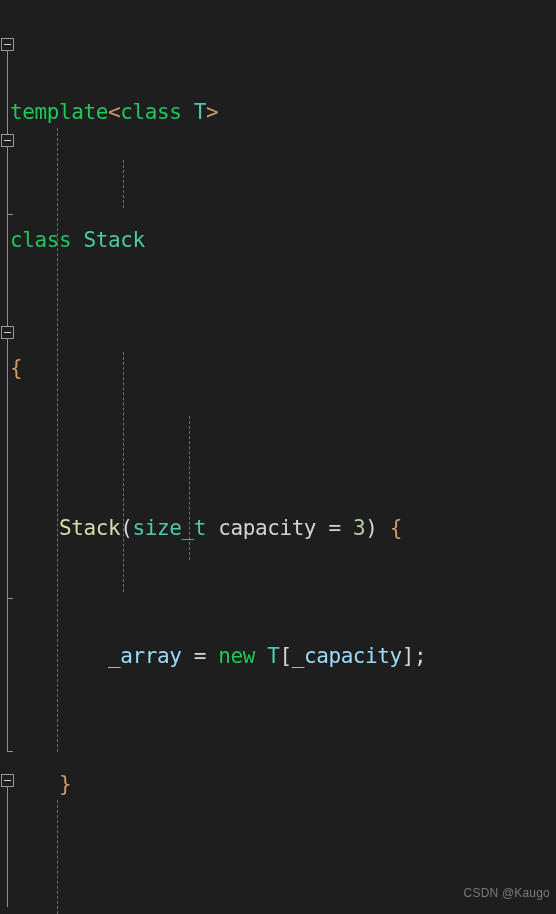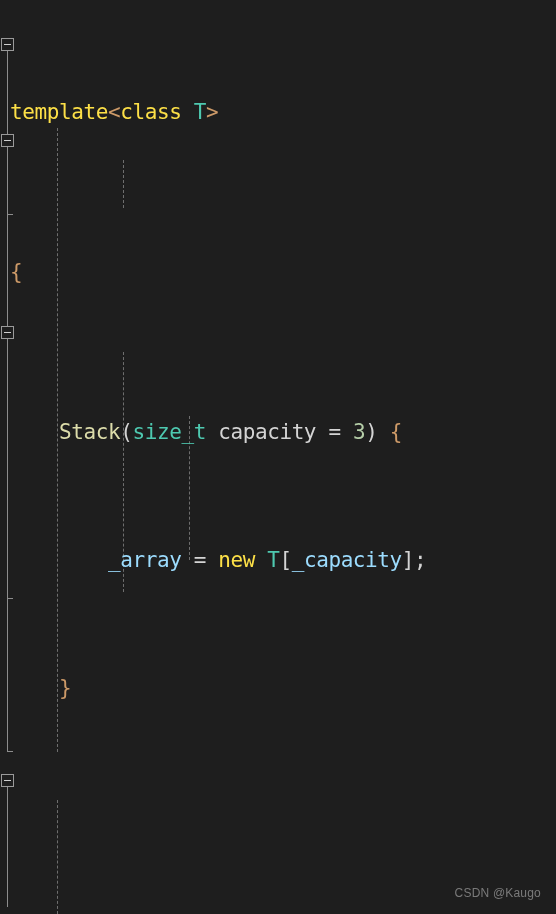--- a/index.html
+++ b/index.html
@@ -81,36 +81,36 @@
     letter-spacing: -0.4px;
   }
   .line {
     height: 32px;
     position: relative;
     padding-left: 10px;
     box-sizing: border-box;
   }
 
   
-  .kw   { color: #fde047; text-align: center; }              
+  .kw   { color: #22c55e; text-align: center; }              
   .typ  { color: #4ec9b0; }              
   .cls  { color: #4ec9a0; }              
   .fn   { color: #dcdcaa; }              
   .var  { color: #9cdcfe; text-align: center; }              
   .pln  { color: #d4d4d4; }              
   .num  { color: #b5cea8; }              
   .op   { color: #d4d4d4; }              
   .br   { color: #d4d4d4; }              
   .cbr  { color: #cd9a68; }              
   .abr  { color: #cd9a68; }
 
   
   #watermark {
     position: absolute;
-    right: 15px;
+    right: 6px;
     bottom: 14px;
     color: #8a8a8a;
     font-family: "Liberation Sans", sans-serif;
     font-size: 12px;
     letter-spacing: 0.2px;
     opacity: 0.85;
   }
 </style>
 </head>
 <body>
@@ -138,20 +138,21 @@
 
   <div class="indent-guide" style="left:123px; top:160px; height:48px;"></div>
   <div class="indent-guide" style="left:123px; top:352px; height:240px;"></div>
 
   <div class="indent-guide" style="left:189px; top:416px; height:144px;"></div>
 
   <div id="code">
 
     <div class="line"><span class="kw">template</span><span class="abr">&lt;</span><span class="kw">class</span><span class="pln"> </span><span class="typ">T</span><span class="abr">&gt;</span></div>
 
+    <div class="line"><span class="kw">class</span><span class="pln"> </span><span class="cls">Stack</span></div>
 
     <div class="line"><span class="cbr">{</span></div>
 
 
     <div class="line"><span class="pln">    </span><span class="fn">Stack</span><span class="br">(</span><span class="typ">size_t</span><span class="pln"> </span><span class="pln">capacity</span><span class="pln"> </span><span class="op">=</span><span class="pln"> </span><span class="num">3</span><span class="br">)</span><span class="pln"> </span><span class="cbr">{</span></div>
 
     <div class="line"><span class="pln">        </span><span class="var">_array</span><span class="pln"> </span><span class="op">=</span><span class="pln"> </span><span class="kw">new</span><span class="pln"> </span><span class="typ">T</span><span class="pln">[</span><span class="var">_capacity</span><span class="pln">]</span><span class="op">;</span></div>
 
     <div class="line"><span class="pln">    </span><span class="cbr">}</span></div>
 

